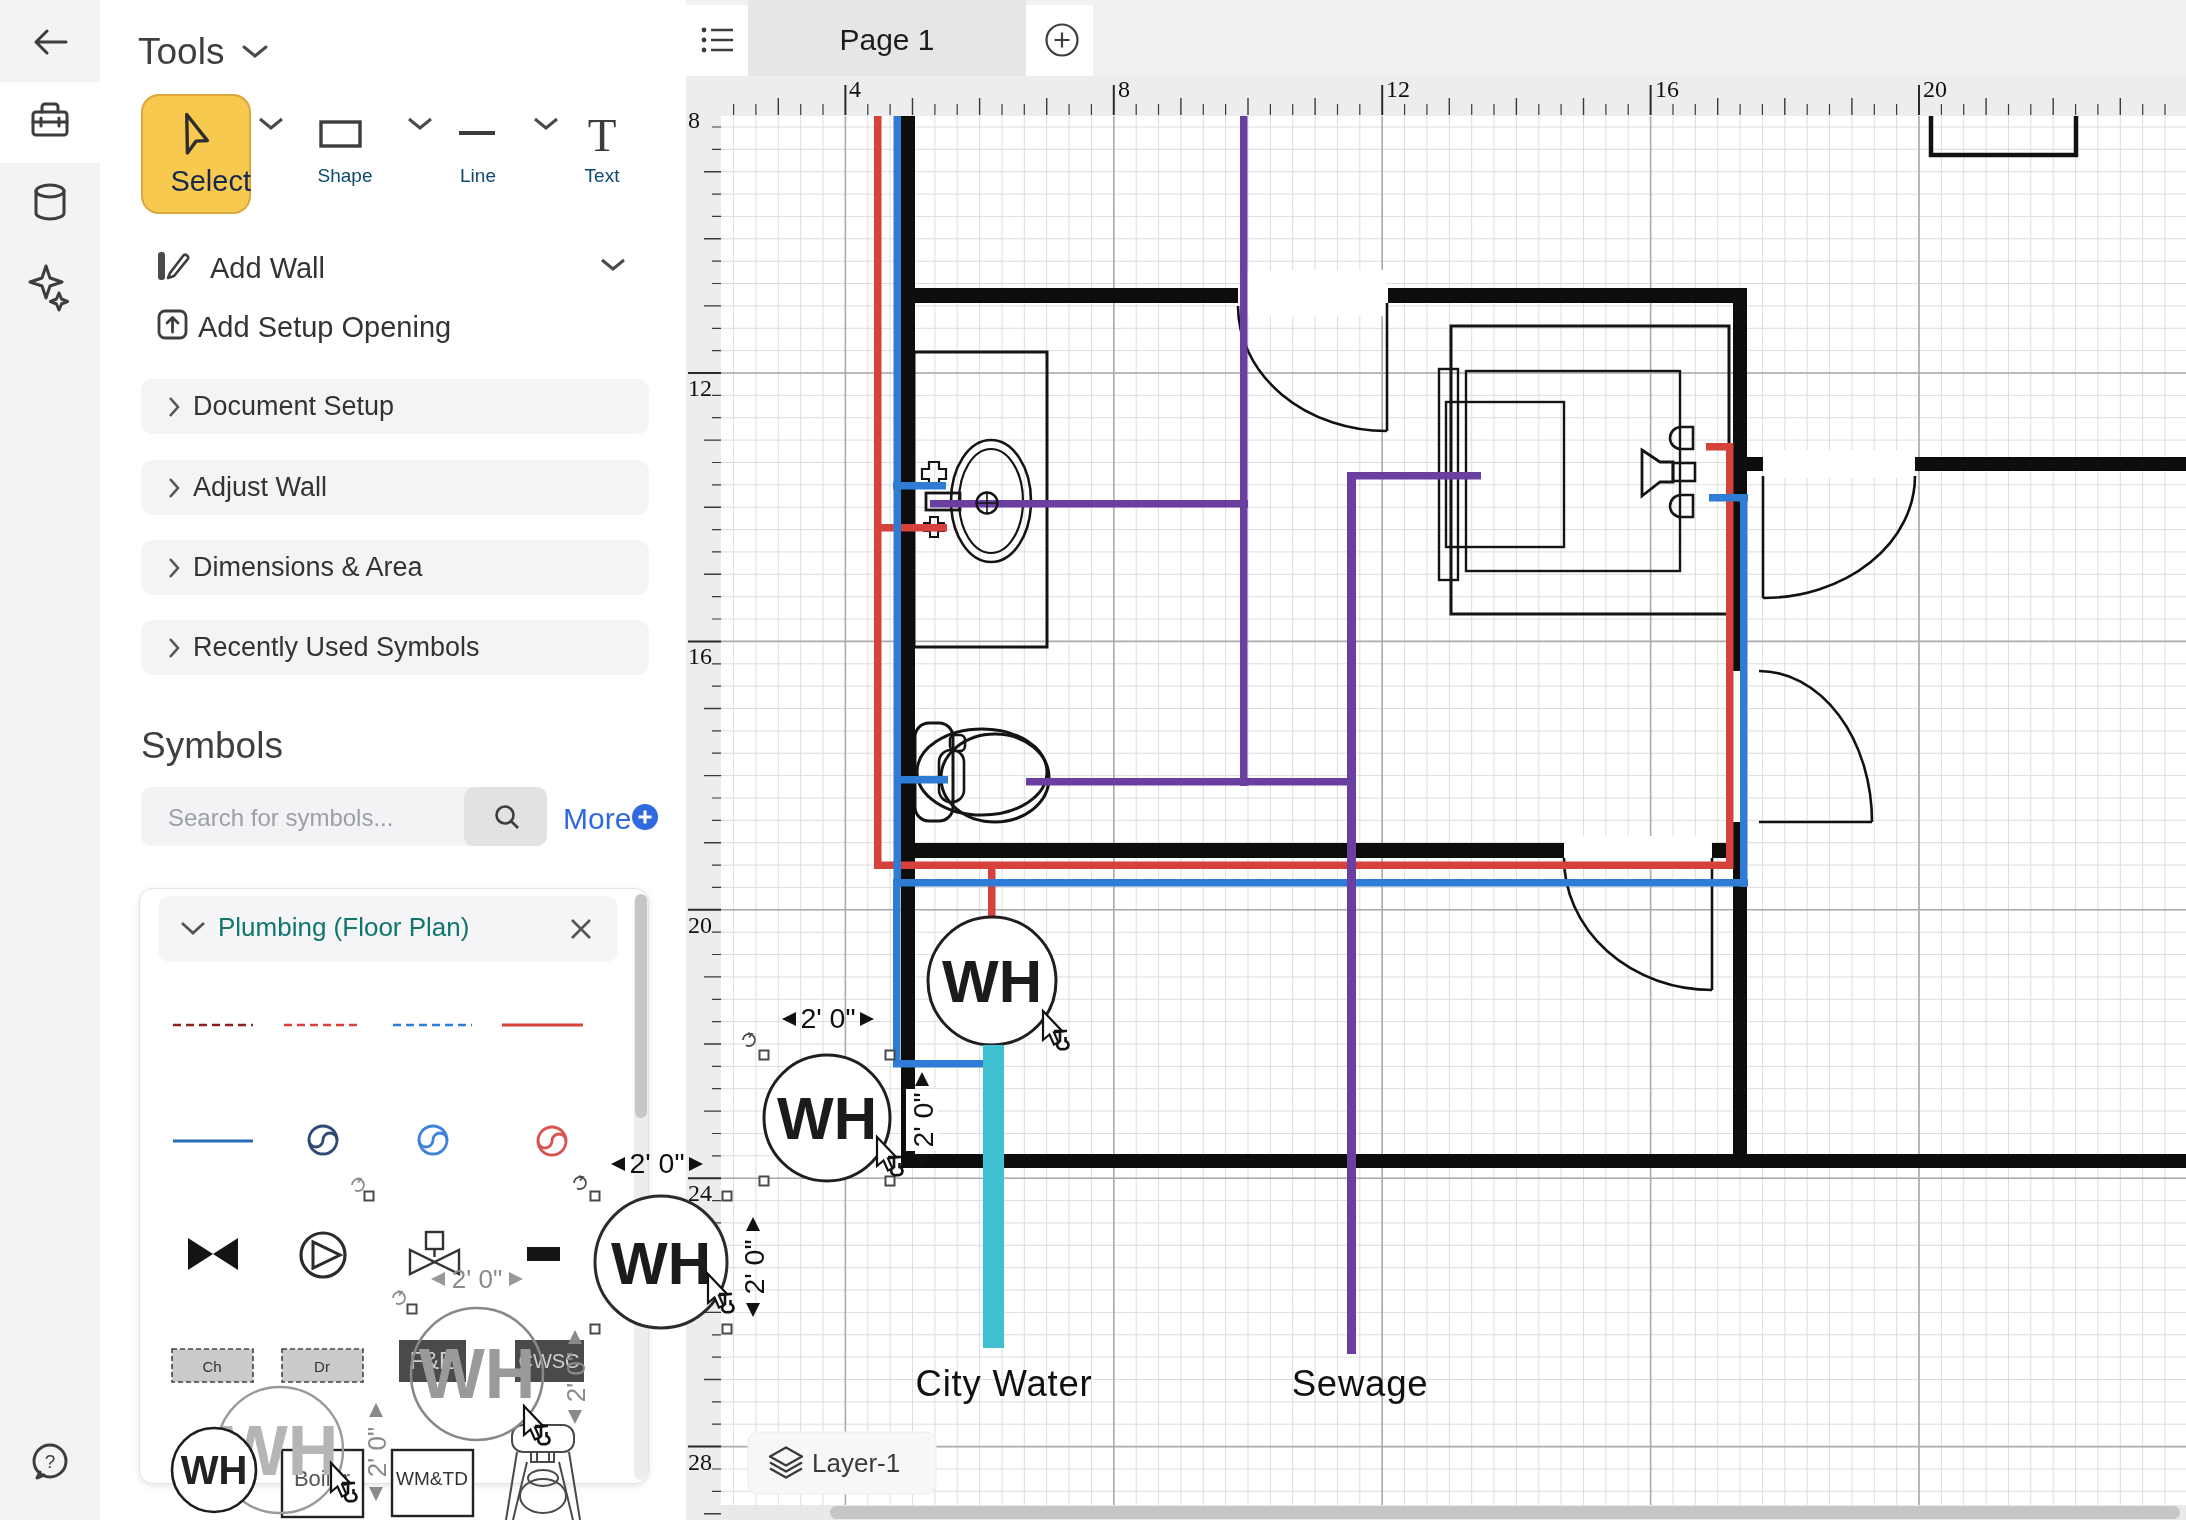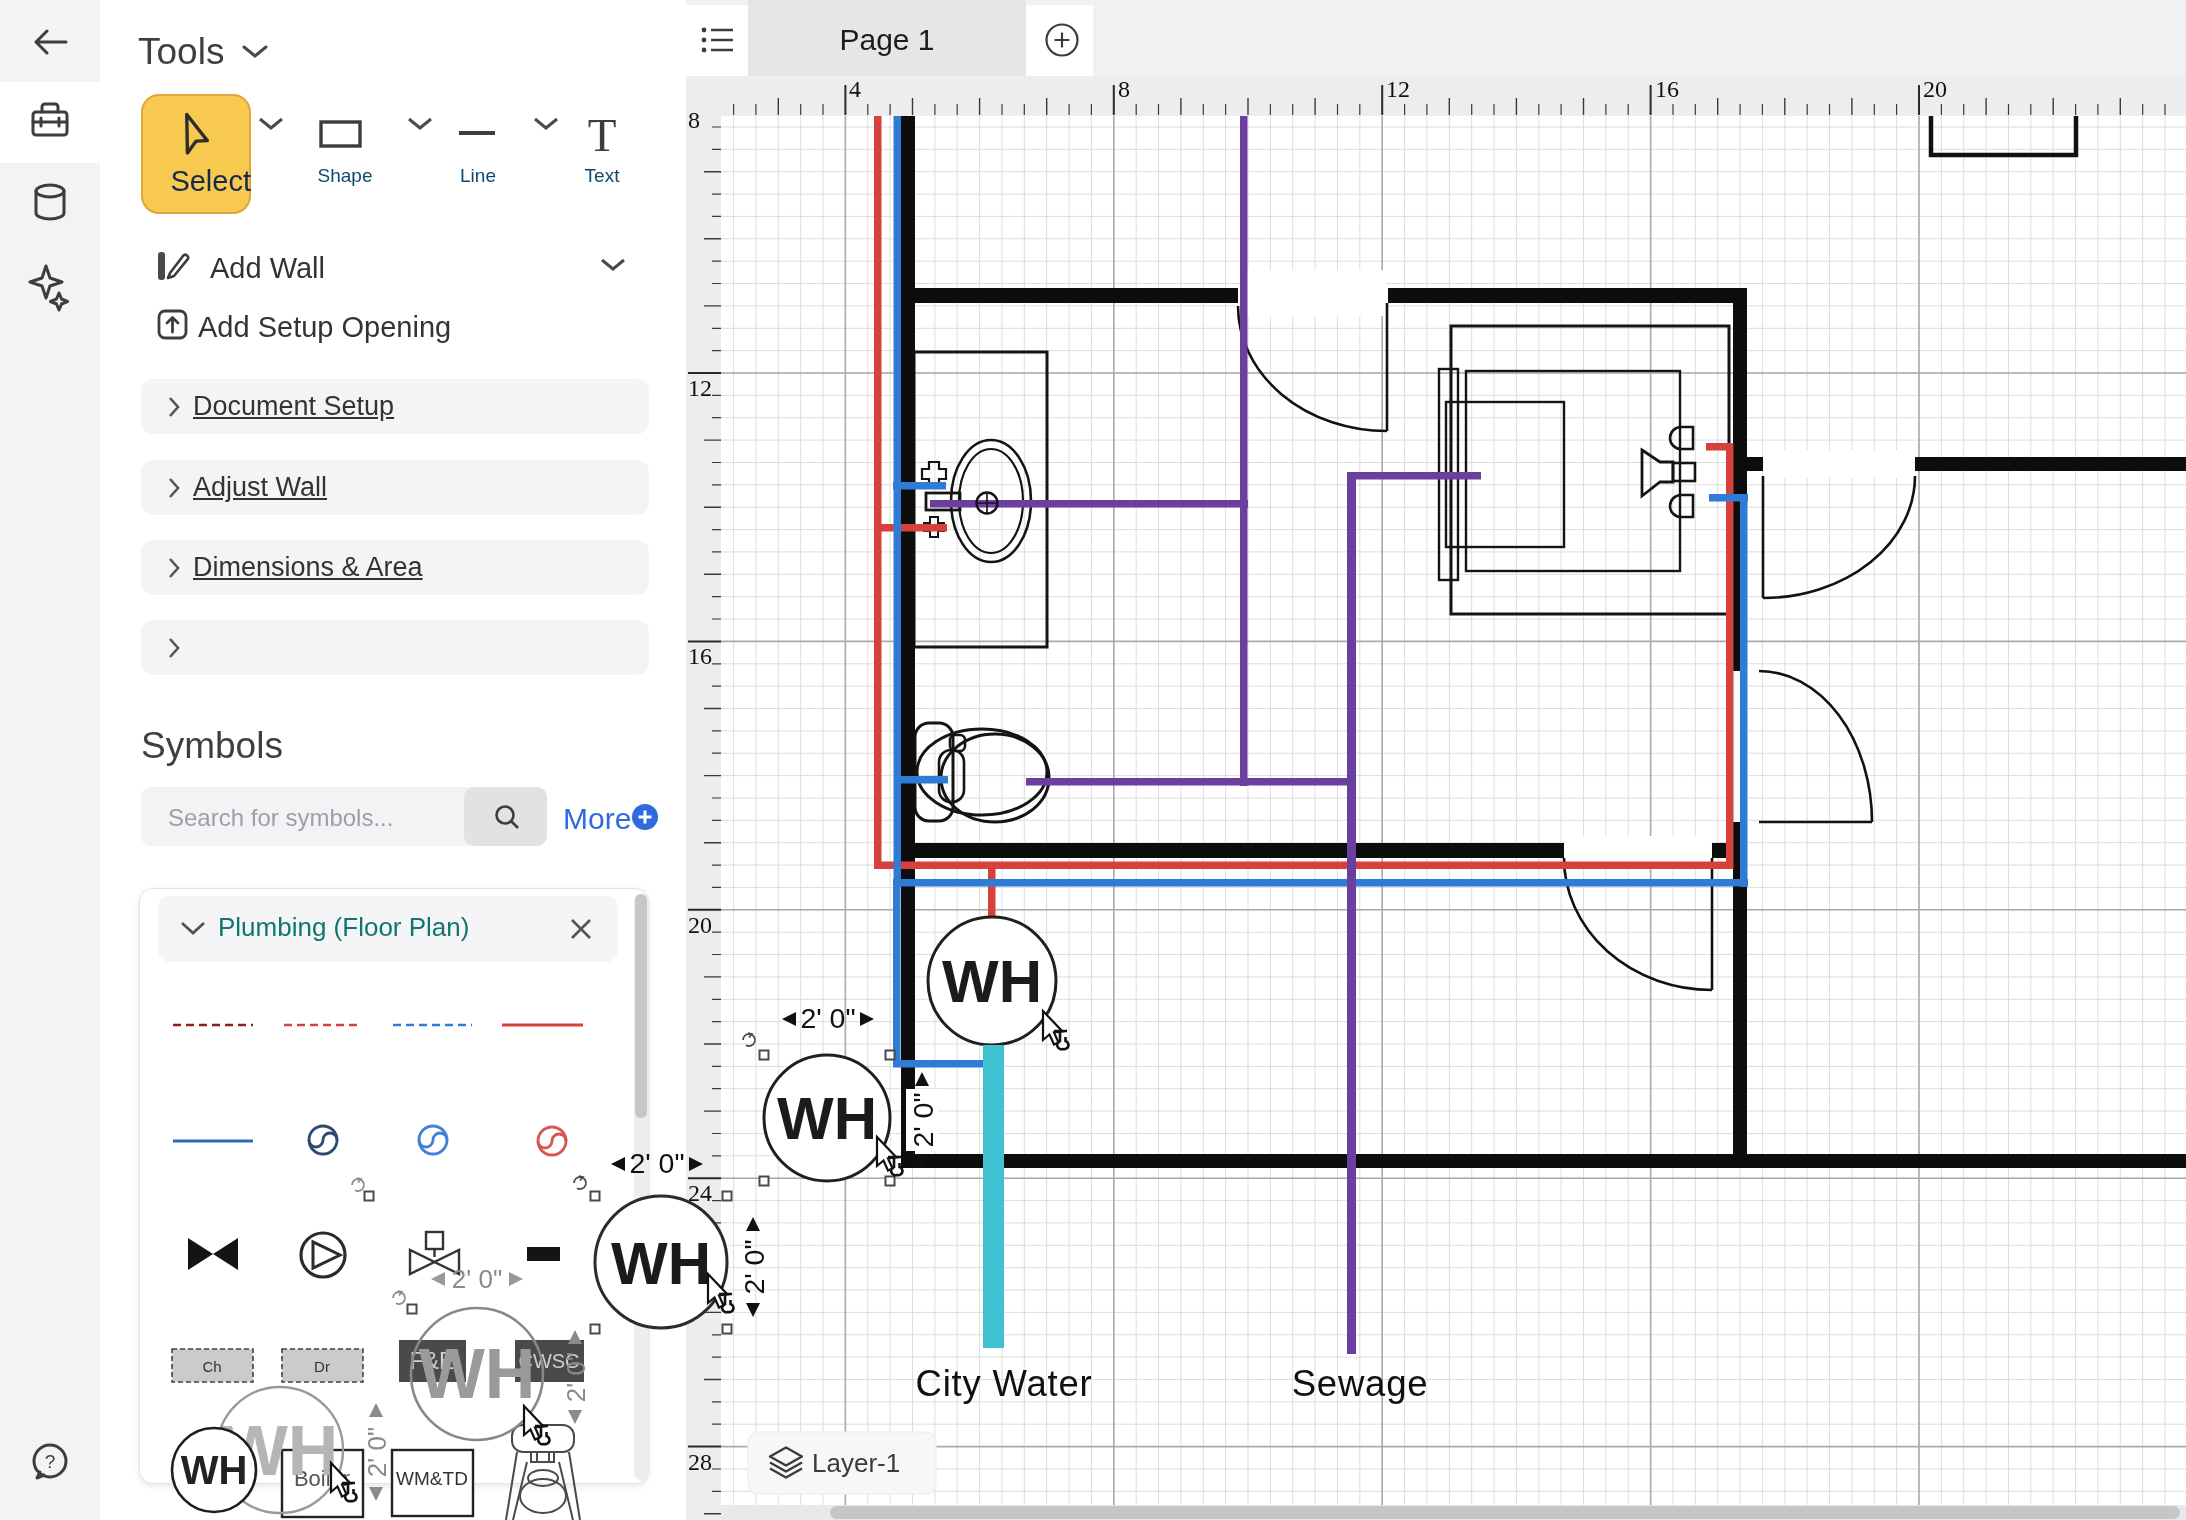--- a/index.html
+++ b/index.html
@@ -7,21 +7,21 @@
 .abs { position:absolute; }
 #rail { left:0; top:0; width:100px; height:1520px; background:#F2F3F4; }
 #railsel { left:0; top:82px; width:100px; height:81px; background:#fff; }
 #panel { left:100px; top:0; width:586px; height:1520px; background:#fff; }
 .ttl { font-size:37px; color:#3f3f3f; }
 .lbl { font-size:19px; color:#0c4a6e; }
 .row { font-size:29px; color:#333; }
 .sect { left:141px; width:508px; height:55px; background:#F4F4F6; border-radius:12px;
   font-size:27px; color:#333; line-height:55px; }
 .sect .chv { position:absolute; left:25px; top:16px; }
-.sect span { position:absolute; left:52px;text-decoration:underline; }
+.sect span { position:absolute; left:52px; }
 svg { position:absolute; display:block; }
 text { font-family:"Liberation Sans", sans-serif; }
 .rn { font-family:"Liberation Serif", serif; font-size:24px; fill:#111; }
 .dim { font-family:"Liberation Sans", sans-serif; }
 .wh { font-weight:bold; text-anchor:middle; }
 </style></head>
 <body>
 <div id="rail" class="abs"></div>
 <div id="railsel" class="abs"></div>
 <svg class="abs" style="left:0;top:0" width="100" height="1520" viewBox="0 0 100 1520">
@@ -96,20 +96,21 @@
 <div class="abs sect" style="top:540px;">
     <svg class="chv" width="16" height="24">
       <path d="M4 3 l8,9 -8,9" stroke="#555" stroke-width="2.6" fill="none"></path>
     </svg>
     <span>Dimensions &amp; Area</span>
   </div>
 <div class="abs sect" style="top:620px;">
     <svg class="chv" width="16" height="24">
       <path d="M4 3 l8,9 -8,9" stroke="#555" stroke-width="2.6" fill="none"></path>
     </svg>
+    <span>Recently Used Symbols</span>
   </div>
 
 <div class="abs ttl" style="left:141px;top:725px;">Symbols</div>
 <div class="abs" style="left:141px;top:787px;width:406px;height:59px;background:#F3F3F5;border-radius:10px;"></div>
 <div class="abs" style="left:168px;top:804px;font-size:24px;color:#9BA0A6;">Search for symbols...</div>
 <div class="abs" style="left:464px;top:787px;width:83px;height:59px;background:#E2E2E4;border-radius:10px;"></div>
 <svg class="abs" style="left:493px;top:803px" width="28" height="28">
     <circle cx="12" cy="12" r="8.5" fill="none" stroke="#3d3d3d" stroke-width="2.6"></circle>
     <line x1="18.5" y1="18.5" x2="25" y2="25" stroke="#3d3d3d" stroke-width="2.6"></line>
   </svg>

